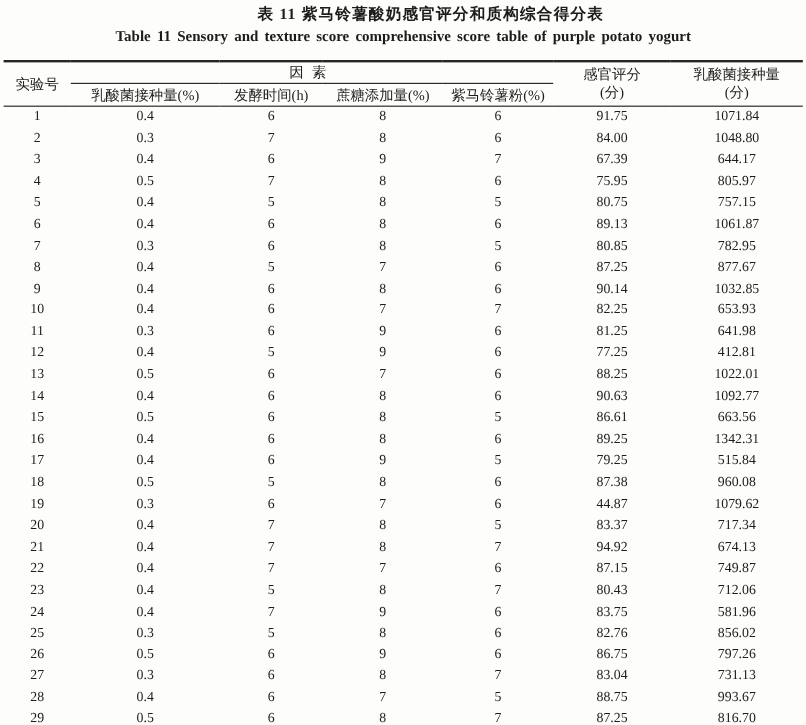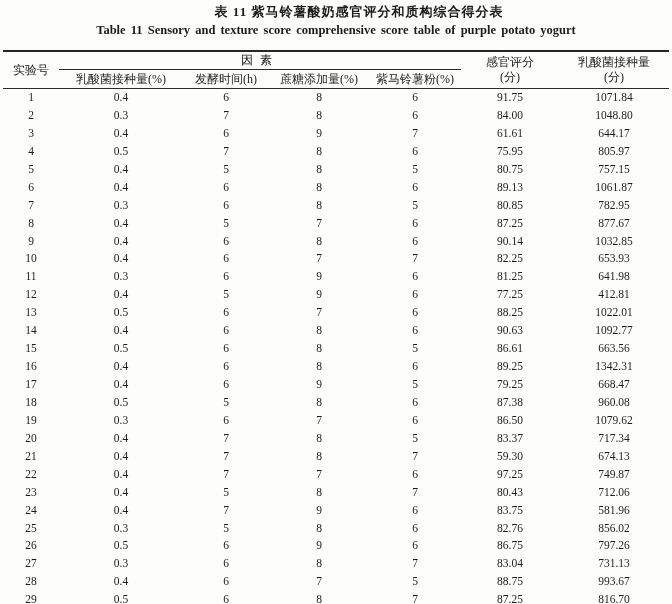--- a/index.html
+++ b/index.html
@@ -129,21 +129,21 @@
         <td>6</td>
         <td>84.00</td>
         <td>1048.80</td>
       </tr>
       <tr>
         <td>3</td>
         <td>0.4</td>
         <td>6</td>
         <td>9</td>
         <td>7</td>
-        <td>61.61</td>
+        <td>67.39</td>
         <td>644.17</td>
       </tr>
       <tr>
         <td>4</td>
         <td>0.5</td>
         <td>7</td>
         <td>8</td>
         <td>6</td>
         <td>75.95</td>
         <td>805.97</td>
@@ -256,65 +256,65 @@
         <td>89.25</td>
         <td>1342.31</td>
       </tr>
       <tr>
         <td>17</td>
         <td>0.4</td>
         <td>6</td>
         <td>9</td>
         <td>5</td>
         <td>79.25</td>
-        <td>668.47</td>
+        <td>515.84</td>
       </tr>
       <tr>
         <td>18</td>
         <td>0.5</td>
         <td>5</td>
         <td>8</td>
         <td>6</td>
         <td>87.38</td>
         <td>960.08</td>
       </tr>
       <tr>
         <td>19</td>
         <td>0.3</td>
         <td>6</td>
         <td>7</td>
         <td>6</td>
-        <td>86.50</td>
+        <td>44.87</td>
         <td>1079.62</td>
       </tr>
       <tr>
         <td>20</td>
         <td>0.4</td>
         <td>7</td>
         <td>8</td>
         <td>5</td>
         <td>83.37</td>
         <td>717.34</td>
       </tr>
       <tr>
         <td>21</td>
         <td>0.4</td>
         <td>7</td>
         <td>8</td>
         <td>7</td>
-        <td>59.30</td>
+        <td>94.92</td>
         <td>674.13</td>
       </tr>
       <tr>
         <td>22</td>
         <td>0.4</td>
         <td>7</td>
         <td>7</td>
         <td>6</td>
-        <td>97.25</td>
+        <td>87.15</td>
         <td>749.87</td>
       </tr>
       <tr>
         <td>23</td>
         <td>0.4</td>
         <td>5</td>
         <td>8</td>
         <td>7</td>
         <td>80.43</td>
         <td>712.06</td>

